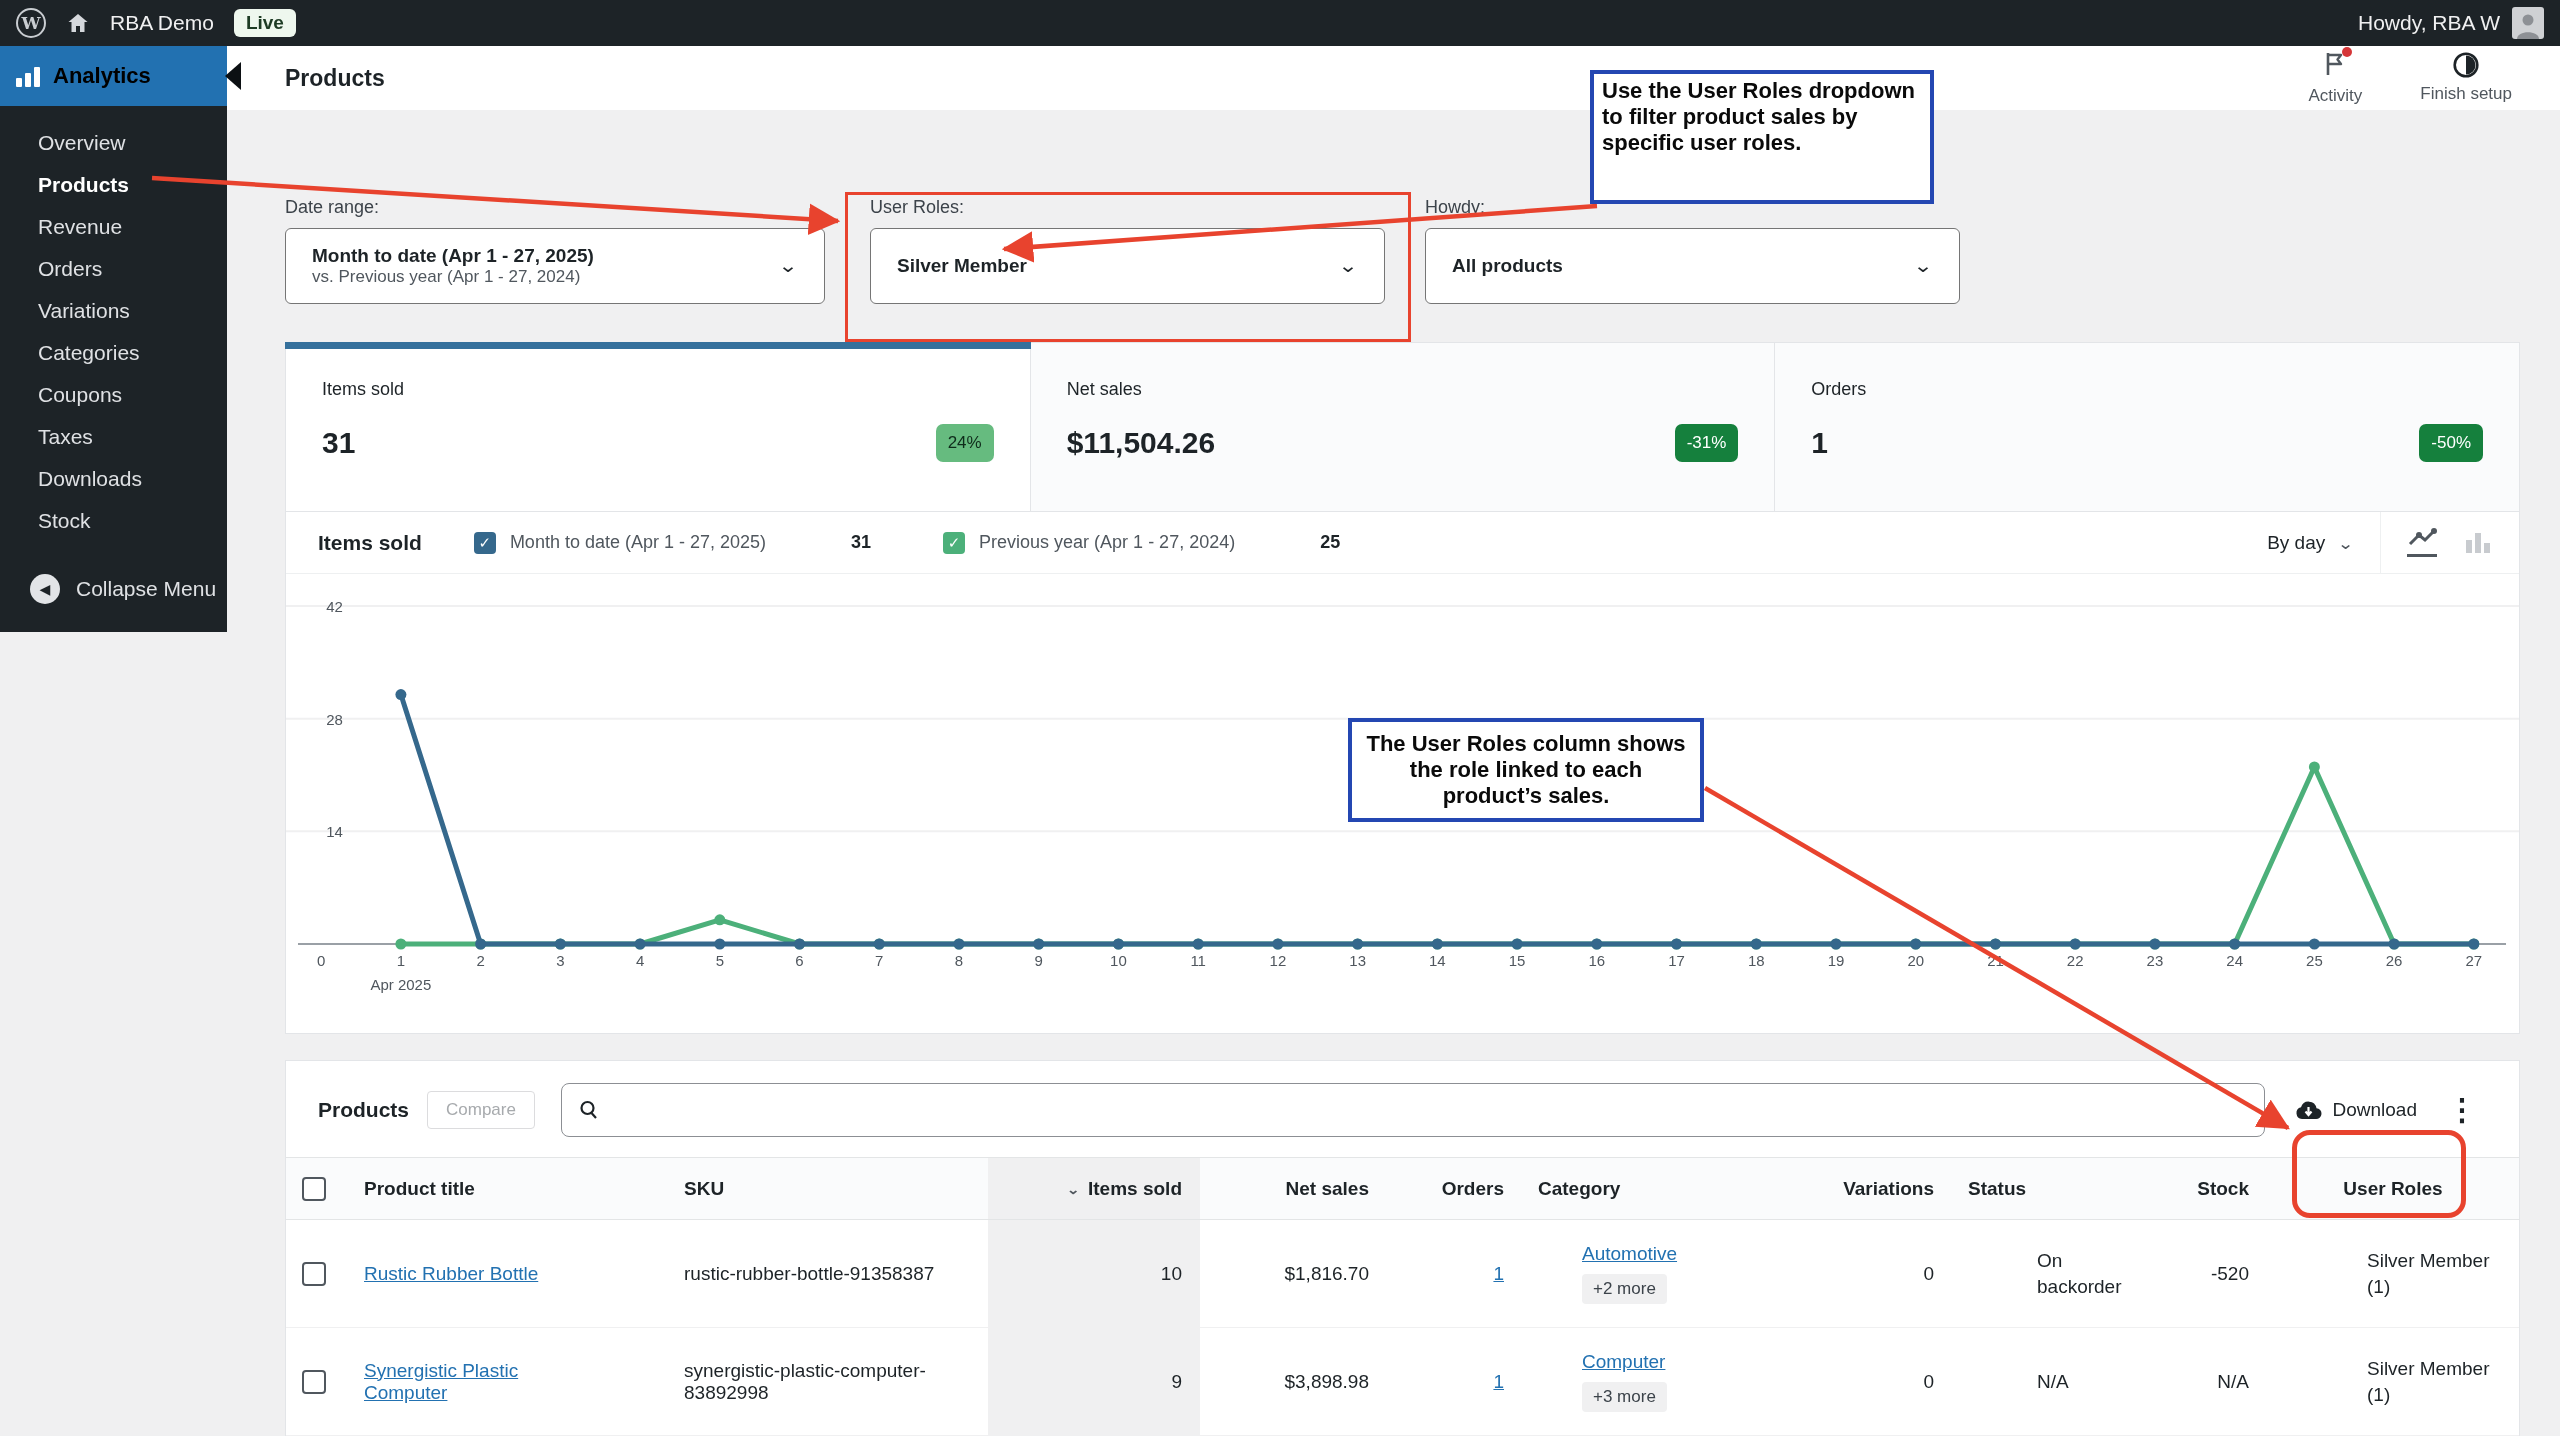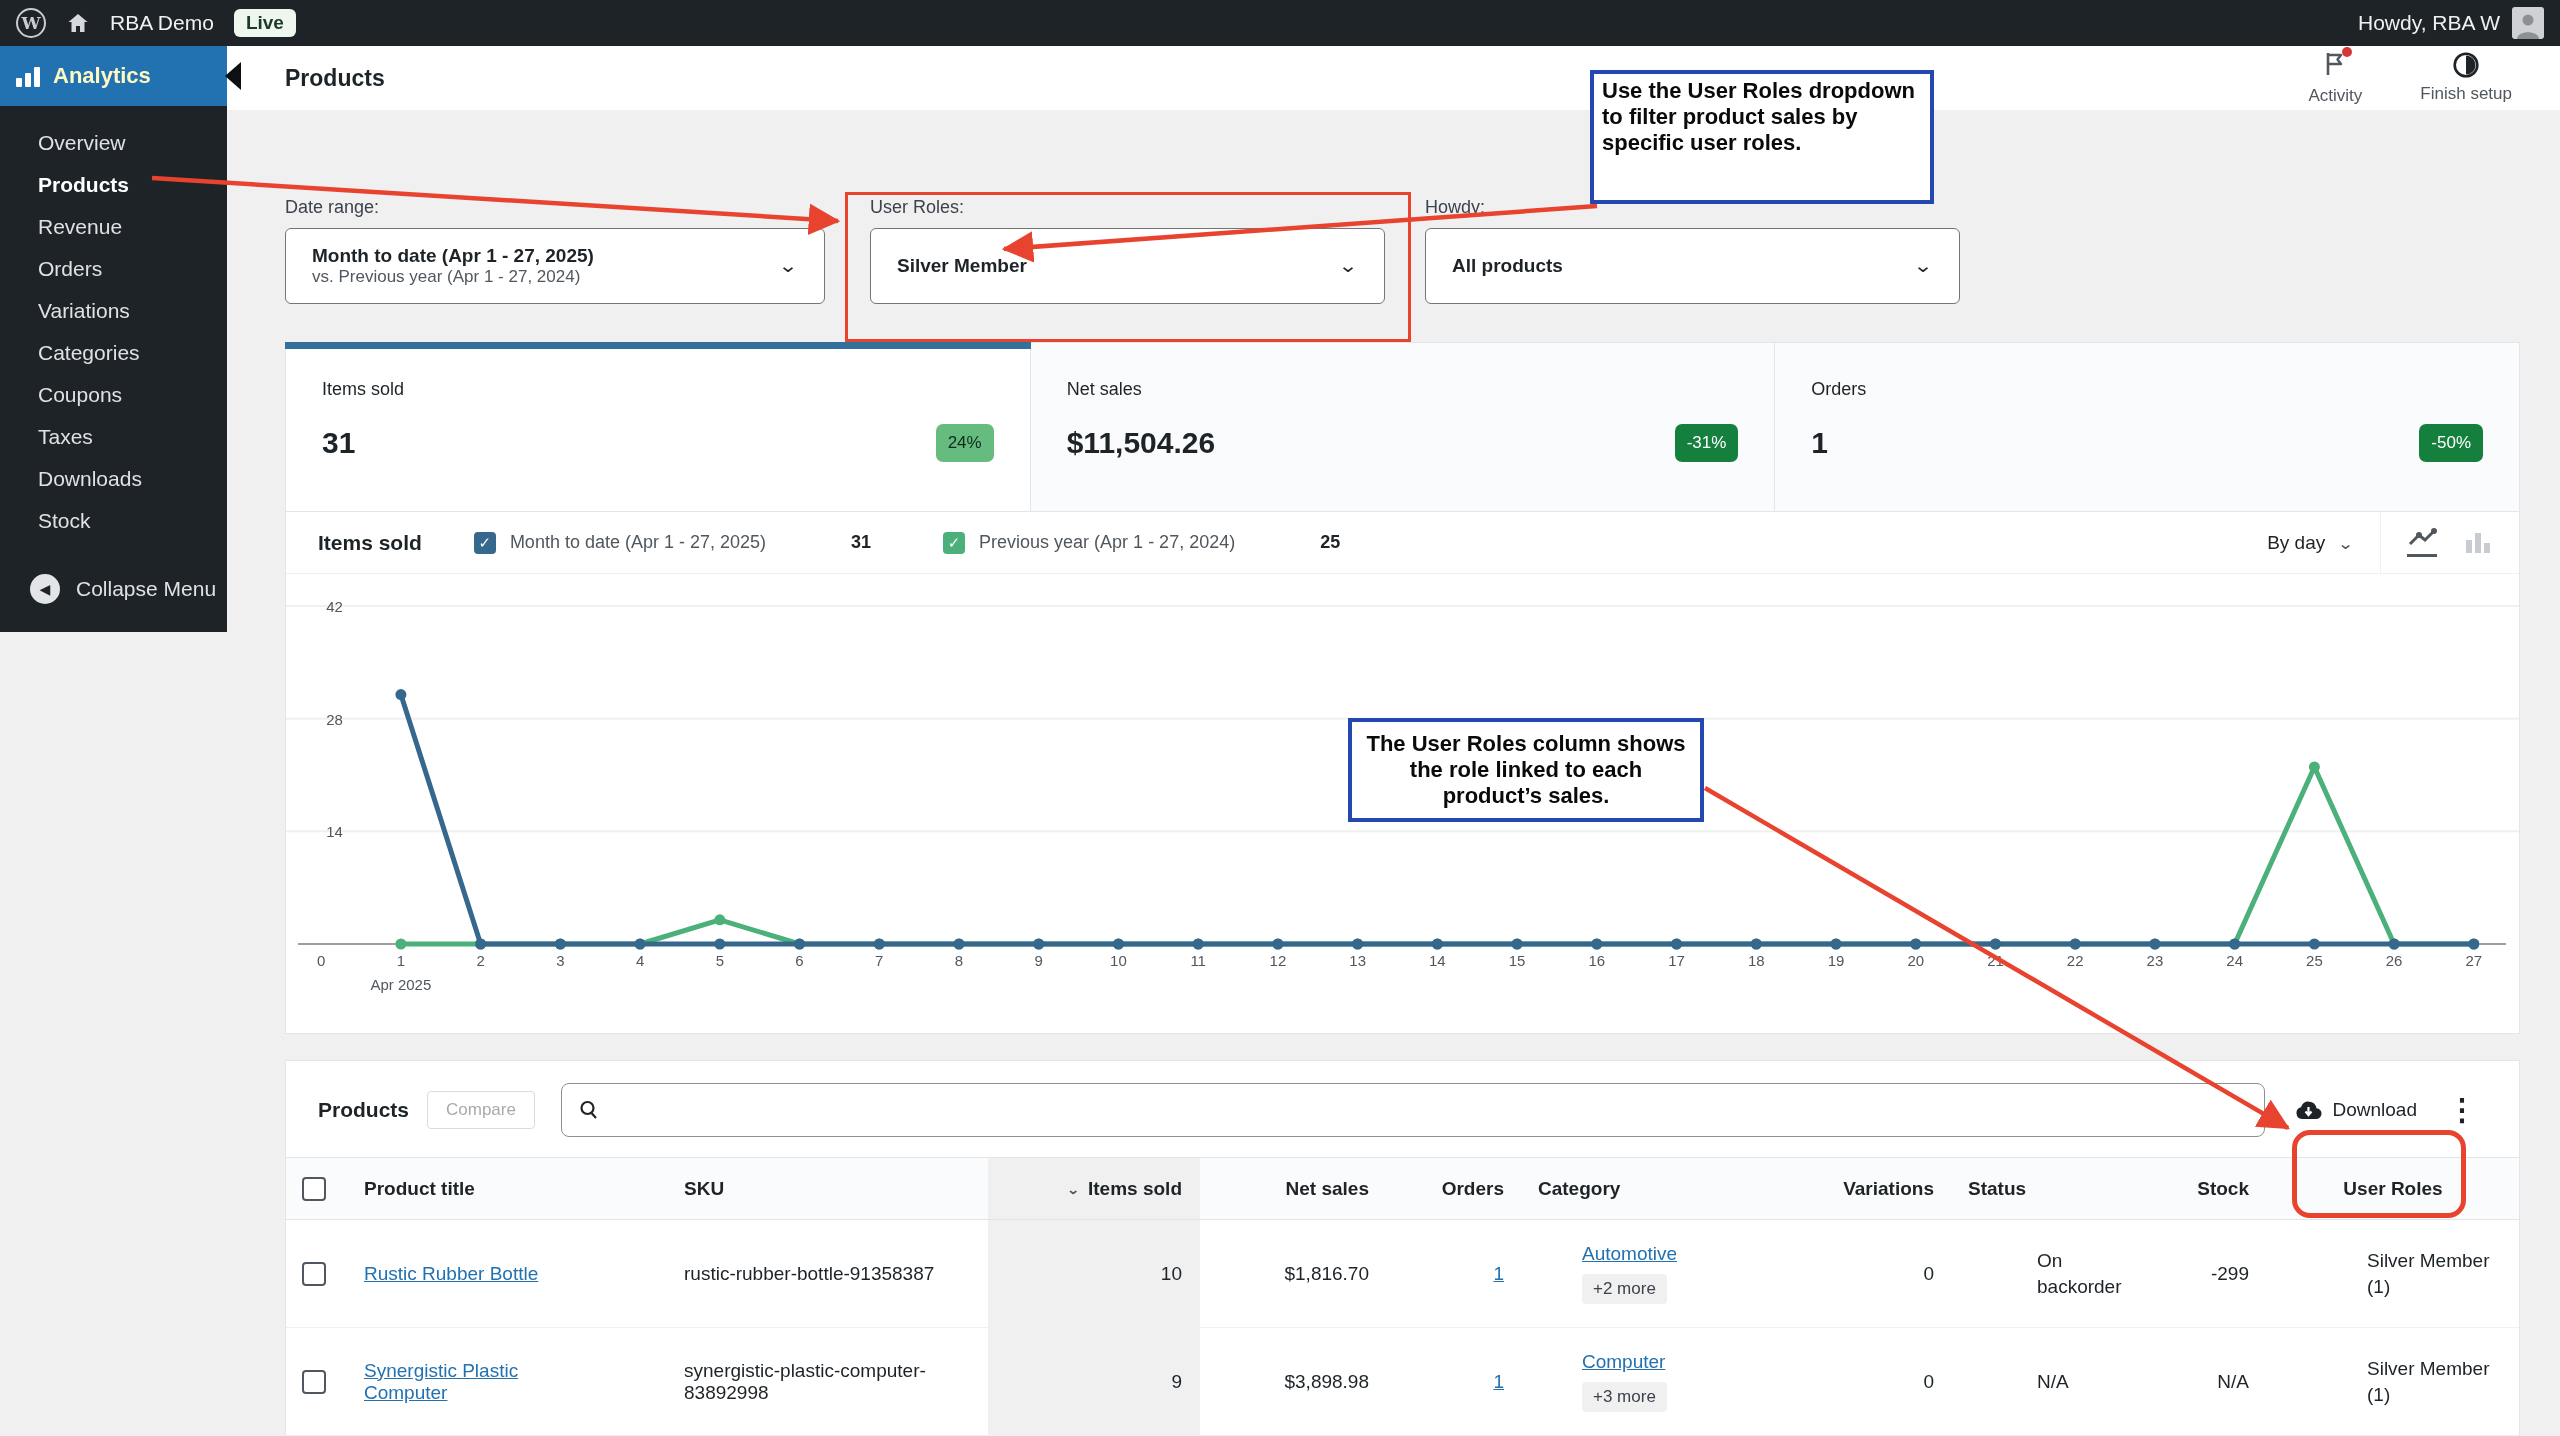--- a/index.html
+++ b/index.html
@@ -16,21 +16,21 @@
   .live-badge { background:#eef7ee; color:#1d3b24; font-weight:bold; font-size:19px;
                 padding:3px 12px; border-radius:6px; }
   .adminbar-right { margin-left:auto; display:flex; align-items:center; gap:12px; }
   .howdy { font-size:21px; color:#f0f0f1; }
   .avatar { width:32px; height:32px; background:#cfd1d4; border-radius:3px; display:flex;
             align-items:flex-end; justify-content:center; overflow:hidden; }
 
   
   #sidebar { position:absolute; top:46px; left:0; width:227px; background:#1d2327; z-index:20;
              padding-bottom:18px; }
-  .menu-top { height:60px; background:#2271b1; color:#fef9c3; display:flex; align-items:center;
+  .menu-top { height:60px; background:#2271b1; color:#000000; display:flex; align-items:center;
               gap:13px; padding:0 16px; font-size:22px; font-weight:bold; position:relative; }
   .menu-arrow { position:absolute; right:-14px; top:50%; margin-top:-14px; width:0; height:0;
                 border-top:14px solid transparent; border-bottom:14px solid transparent;
                 border-right:16px solid #0c1013; }
   .bars-icon { display:flex; align-items:flex-end; gap:3px; height:22px; }
   .bars-icon i { display:block; width:6px; background:#fff; border-radius:1px; }
   #sidebar ul { list-style:none; padding:16px 0 8px 0; }
   #sidebar li { padding:9px 10px 9px 38px; font-size:21px; color:#dfe1e4; cursor:pointer; }
   #sidebar li.active { color:#fff; font-weight:bold; }
   .collapse-row { display:flex; align-items:center; gap:16px; padding:10px 10px 10px 30px;
@@ -460,21 +460,21 @@
             <td class="al"><span class="sku-span">rustic-rubber-bottle-91358387</span></td>
             <td class="ar col-items">10</td>
             <td class="ar">$1,816.70</td>
             <td class="ar"><a class="tlink">1</a></td>
             <td class="cat-cell">
               <a class="tlink">Automotive</a><br>
               <span class="more-chip">+2 more</span>
             </td>
             <td class="ar">0</td>
             <td class="status-cell"><span class="status-span">On backorder</span></td>
-            <td class="ar">-299</td>
+            <td class="ar">-520</td>
             <td class="roles-cell"><span class="roles-span">Silver Member (1)</span></td>
           </tr>
           <tr>
             <td>
                 <div class="rowcb"></div>
               </td>
             <td class="al"><a class="tlink prod-link">Synergistic Plastic Computer</a></td>
             <td class="al"><span class="sku-span">synergistic-plastic-computer-83892998</span></td>
             <td class="ar col-items">9</td>
             <td class="ar">$3,898.98</td>

